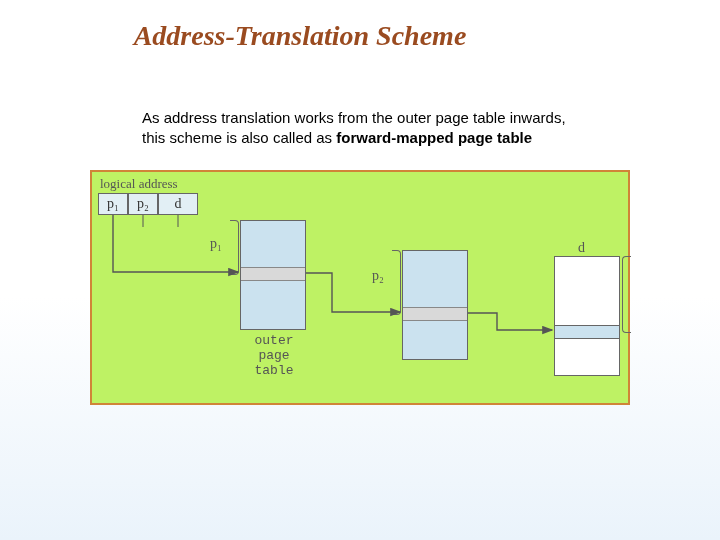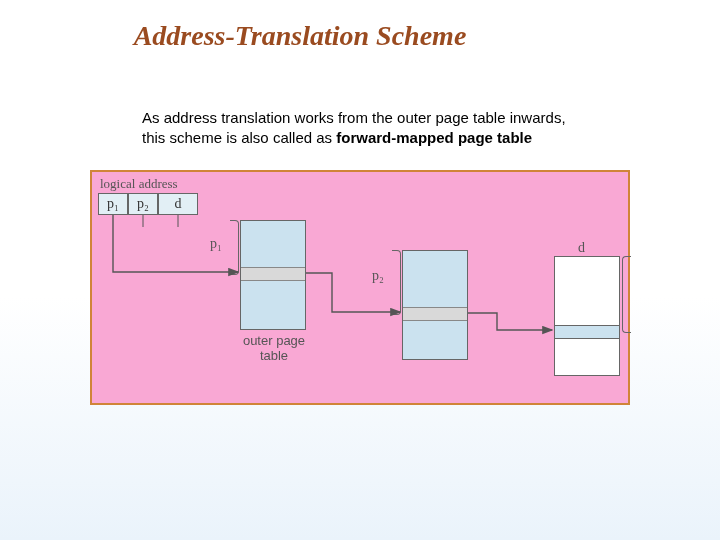--- a/index.html
+++ b/index.html
@@ -41,21 +41,21 @@
   .underline-bold {
     font-weight: bold;
   }
   .figure {
     position: absolute;
     top: 170px;
     left: 90px;
     width: 540px;
     height: 235px;
     border: 2px solid #d08438;
-    background: #f9a8d4;
+    background: #bef264;
     box-sizing: border-box;
   }
   .abs { position: absolute; }
   .la-label {
     font-size: 13px;
     color: #555;
     font-family: 'Times New Roman', serif;
   }
   .cell {
     background: #e2eff5;
@@ -74,21 +74,21 @@
     box-sizing: border-box;
   }
   .stripe {
     background: #d9d9d9;
     border-top: 1px solid #888;
     border-bottom: 1px solid #888;
     box-sizing: border-box;
   }
   .cap {
     font-size: 13px;
-    font-family: Liberation Sans, sans-serif;
+    font-family: Liberation Mono, monospace;
     color: #555;
     text-align: center;
     line-height: 1.15;
   }
   .seg-label {
     font-size: 14px;
     font-family: 'Times New Roman', serif;
     color: #555;
   }
   .brace {

